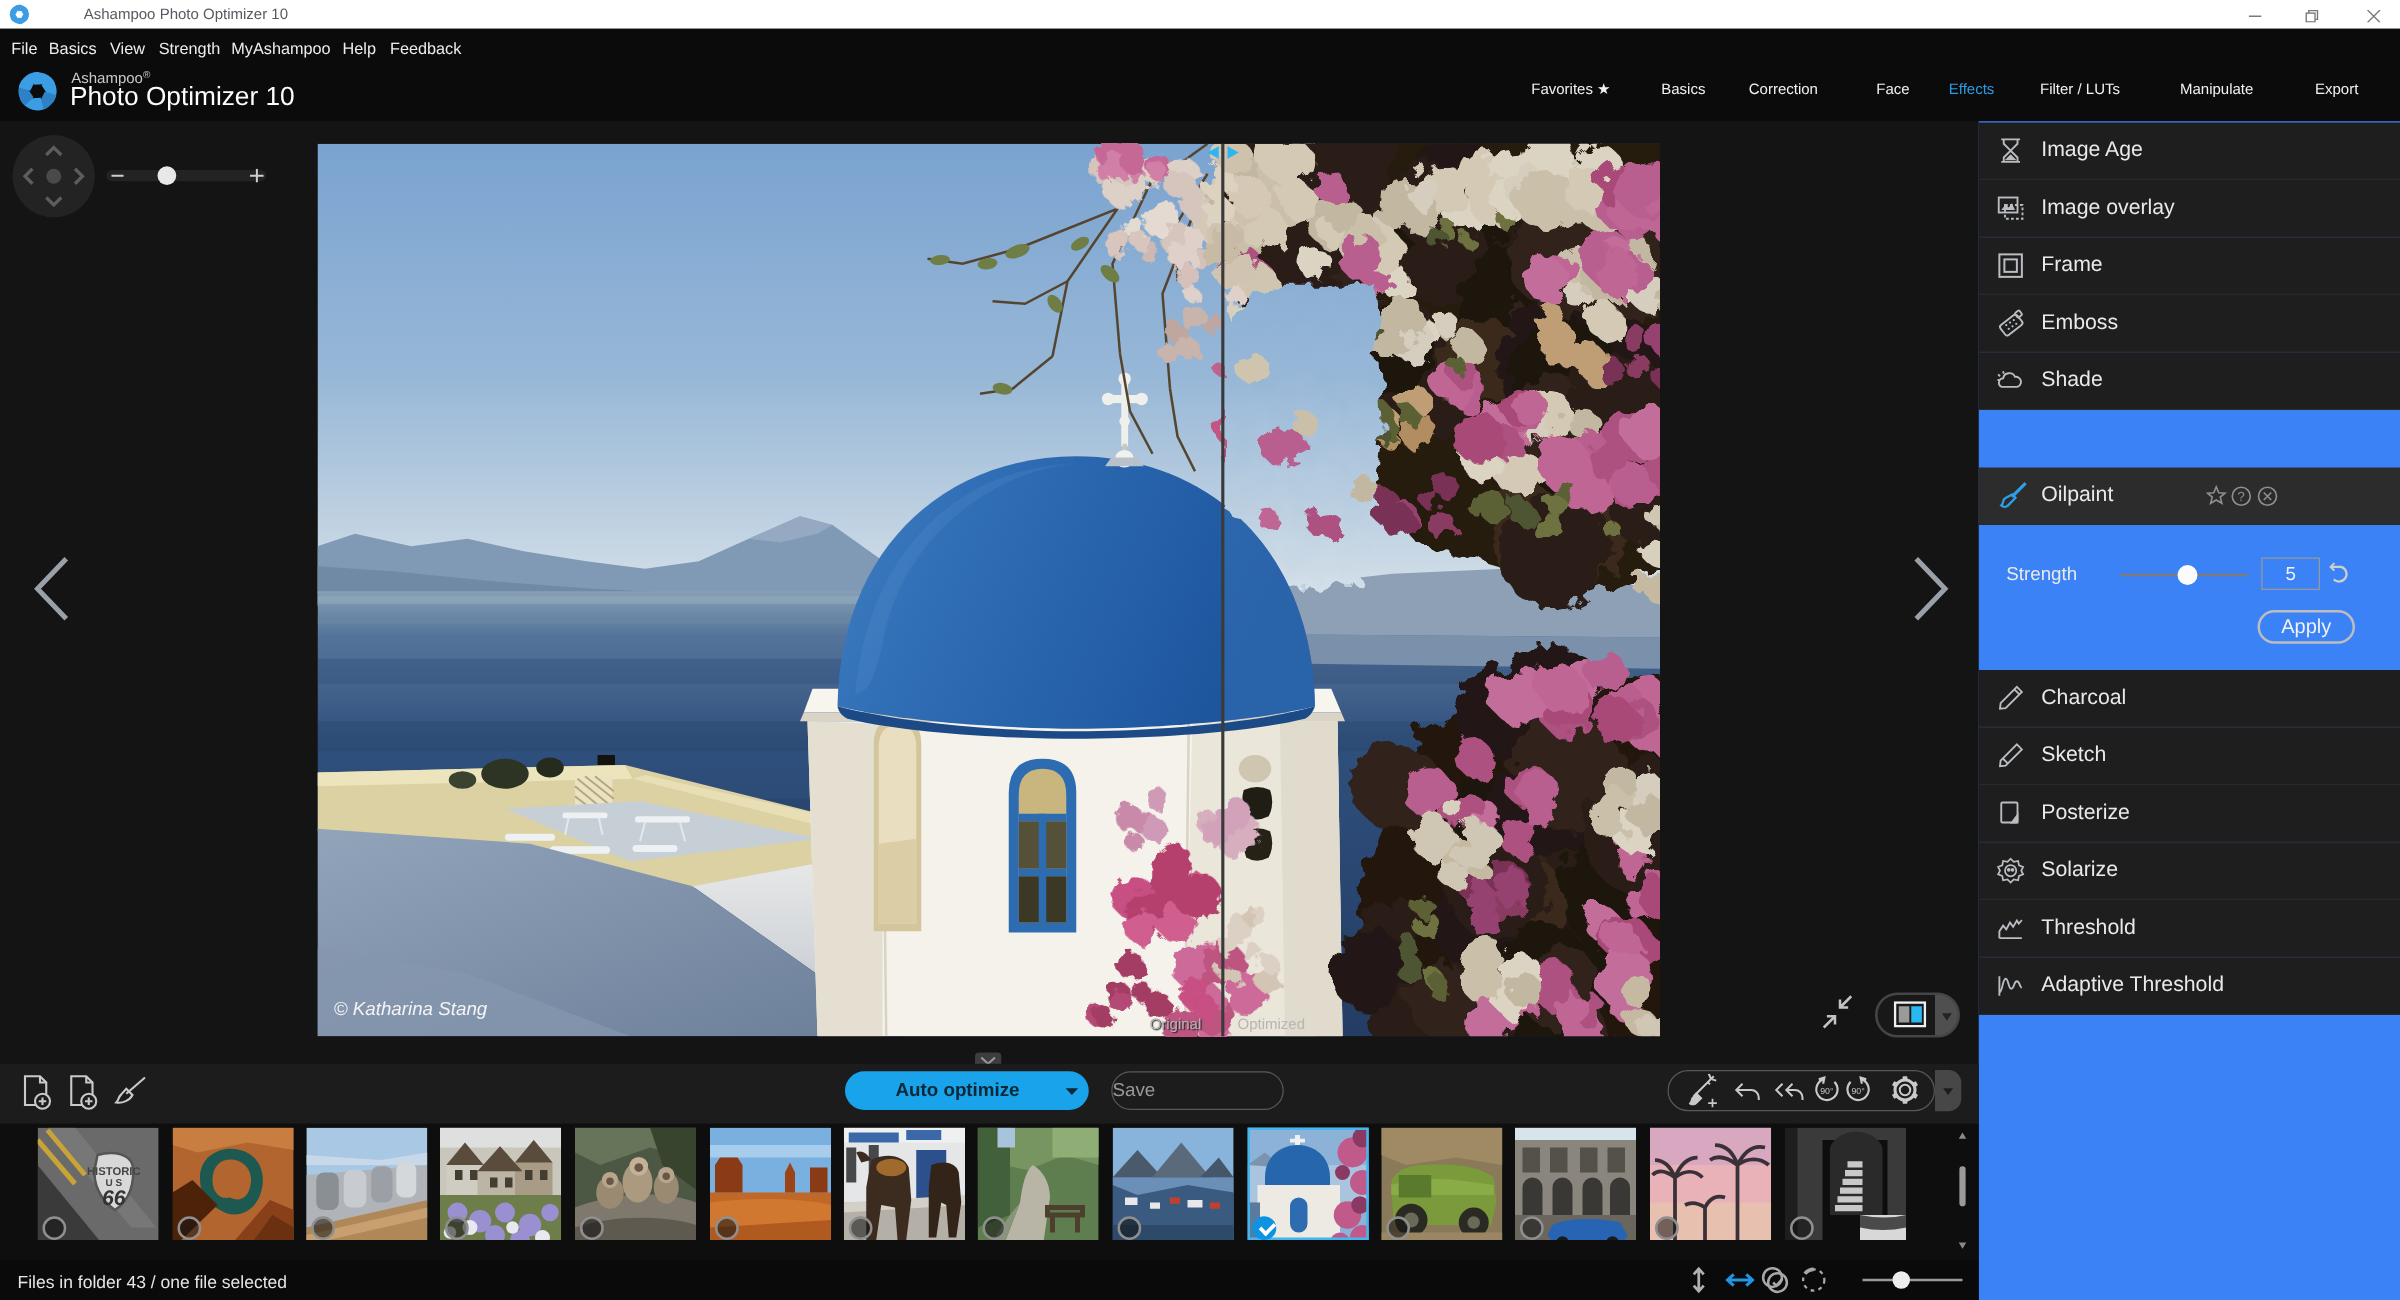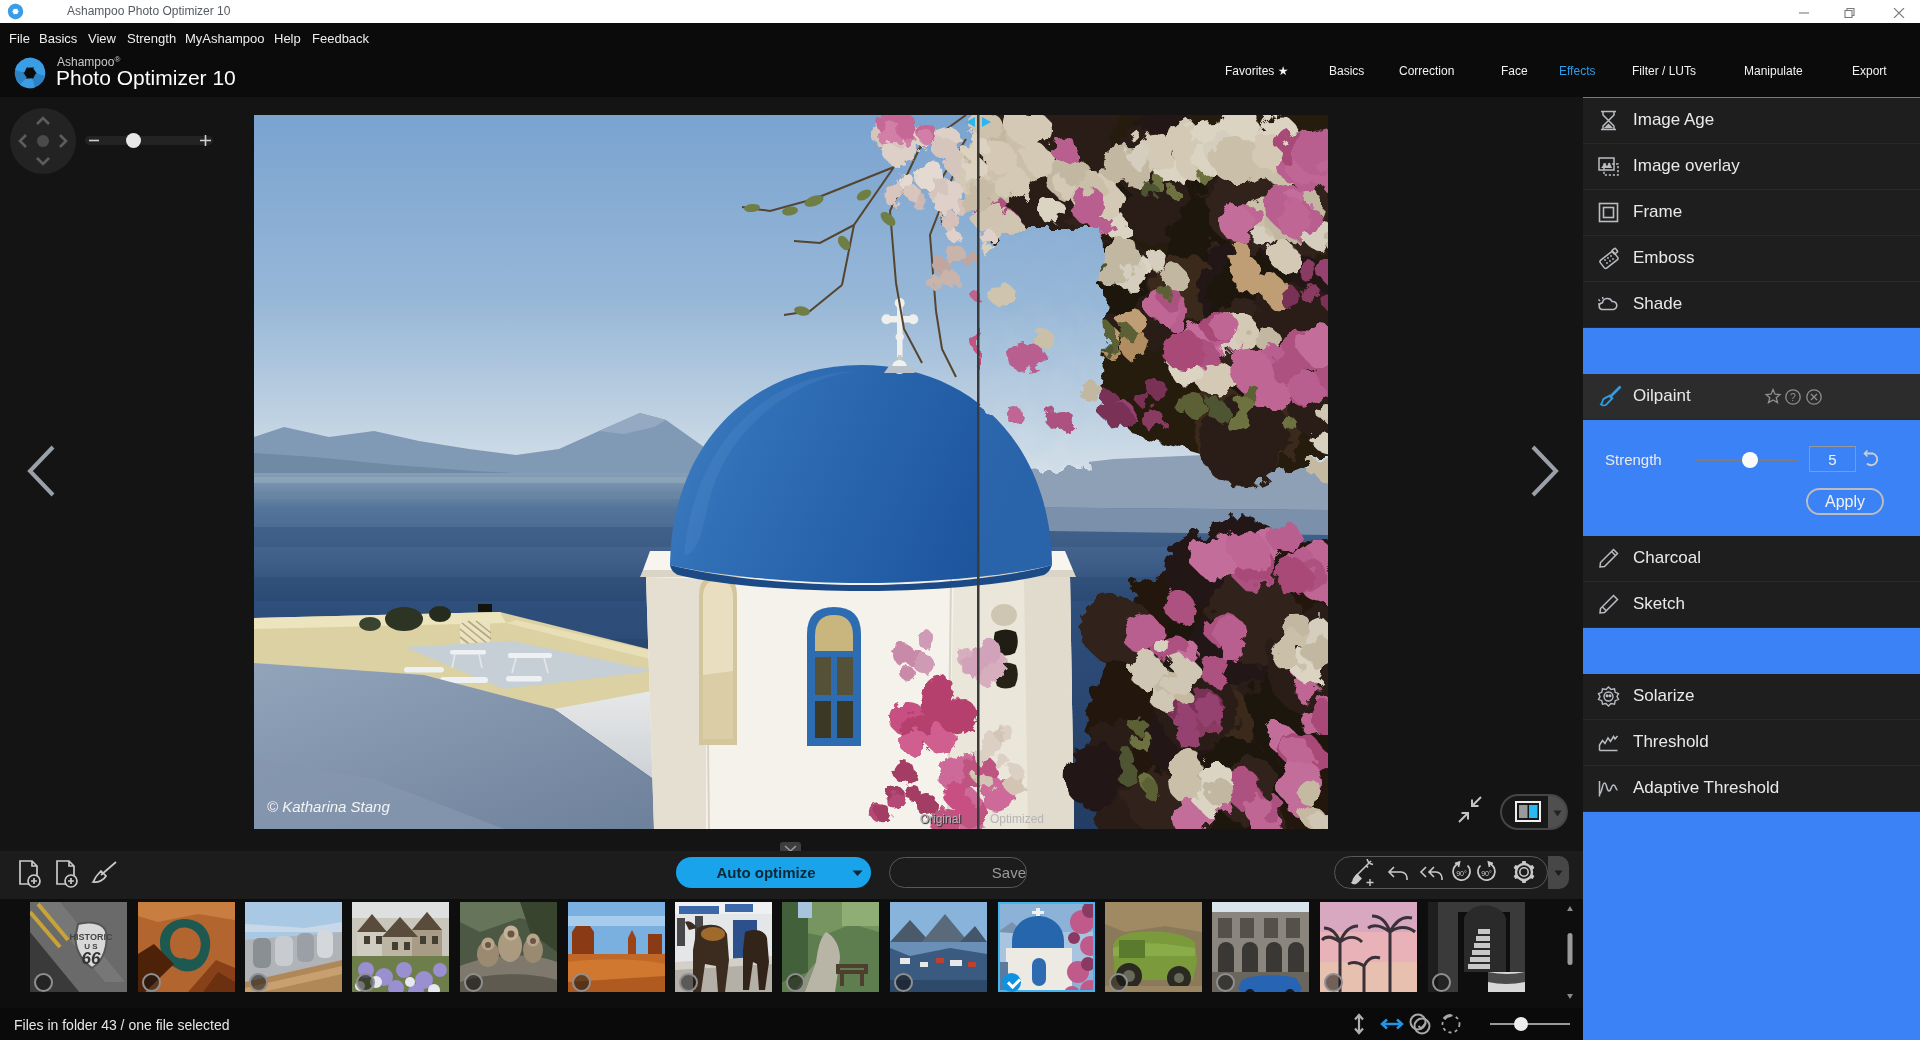--- a/index.html
+++ b/index.html
@@ -918,20 +918,29 @@
     </div>
     <div class="fxrow" style="top:485px">
       <svg class="fxicon" width="23" height="23" viewBox="0 0 23 23">
           <g stroke="#b9bdc2" stroke-width="1.5" fill="none">
         <path d="M16.5 2.5 L20.5 6.5 L7.5 19.5 L3 20 L3.5 15.5 Z"></path>
             <path d="M5.5 14 L9 17.5"></path>
           </g>
         </svg>
       <div class="fxlabel">Sketch</div>
     </div>
+    <div class="fxrow" style="top:531px">
+      <svg class="fxicon" width="23" height="23" viewBox="0 0 23 23">
+          <g stroke="#b9bdc2" stroke-width="1.5" fill="none">
+        <rect x="4" y="3" width="13" height="16" rx="1"></rect>
+            <path d="M17 13 L12.5 19 L17 19 Z" fill="#b9bdc2"></path>
+          </g>
+        </svg>
+      <div class="fxlabel">Posterize</div>
+    </div>
     <div class="fxrow" style="top:577px">
       <svg class="fxicon" width="23" height="23" viewBox="0 0 23 23">
           <g stroke="#b9bdc2" stroke-width="1.4" fill="none">
         <path d="M11.5 2 L14 4.5 L17.5 3.8 L18.2 7.3 L21.5 8.6 L20 11.5 L21.5 14.4 L18.2 15.7 L17.5 19.2 L14 18.5 L11.5 21 L9 18.5 L5.5 19.2 L4.8 15.7 L1.5 14.4 L3 11.5 L1.5 8.6 L4.8 7.3 L5.5 3.8 L9 4.5 Z"></path>
         <circle cx="11.5" cy="11.5" r="4.5"></circle>
             <circle cx="10" cy="10.8" r="0.8" fill="#b9bdc2"></circle>
             <circle cx="13" cy="10.8" r="0.8" fill="#b9bdc2"></circle>
           </g>
         </svg>
       <div class="fxlabel">Solarize</div>
@@ -966,21 +975,21 @@
           <path d="M58 20 V26 M55 23 H61"></path>
         <path d="M103 4 L88 17"></path>
         <path d="M88 13 L93 18 C91 22 85 25 80 24 C82 22 81.5 20 84 17.5 Z"></path>
       </g>
     </svg>
     <div style="position:absolute;left:676px;top:6px;width:195px;height:31px;border-radius:16px;background:#18a3ea"></div>
     <div style="position:absolute;left:676px;top:6px;width:180px;height:31px;text-align:center;line-height:31px;font-size:15px;font-weight:bold;color:#0a2836">Auto optimize</div>
     <svg style="position:absolute;left:852px;top:19px" width="11" height="7" viewBox="0 0 11 7">
         <path d="M0.5 0.5 L5.5 6 L10.5 0.5 Z" fill="#0a2836"></path>
       </svg>
-    <div style="position:absolute;left:889px;top:6px;width:138px;height:31px;border-radius:16px;border:1px solid #585858;color:#9a9a9a;font-size:15px;text-align:right;line-height:29px">Save</div>
+    <div style="position:absolute;left:889px;top:6px;width:138px;height:31px;border-radius:16px;border:1px solid #585858;color:#9a9a9a;font-size:15px;text-align:left;line-height:29px">Save</div>
     <div style="position:absolute;left:1334px;top:5px;width:214px;height:33px;border-radius:17px;border:1px solid #585858"></div>
     <div style="position:absolute;left:1548px;top:5px;width:21px;height:33px;border-radius:0 10px 10px 0;background:#474747"></div>
     <svg style="position:absolute;left:1554px;top:19px" width="9" height="7" viewBox="0 0 9 7">
         <path d="M0.5 0.5 L4.5 6 L8.5 0.5 Z" fill="#1c1c1c"></path>
       </svg>
     <svg style="position:absolute;left:1348px;top:8px" width="196" height="27" viewBox="0 0 196 27">
       <g stroke="#c9c9c9" stroke-width="1.6" fill="none">
         <path d="M23 2 L7 18 M19 0 L20.5 3.5 M25 5.5 L21.8 4.5 M18 6.5 L20 8.5"></path>
         <path d="M9 14.5 L14 19.5 L9.5 24 C7.5 26 4 25.5 3 23.5 C4.5 22.5 4.5 21 5 19.5 Z" fill="#c9c9c9" stroke="none"></path>
         <path d="M22 20 V27 M18.5 23.5 H25.5" stroke-width="1.4"></path>

